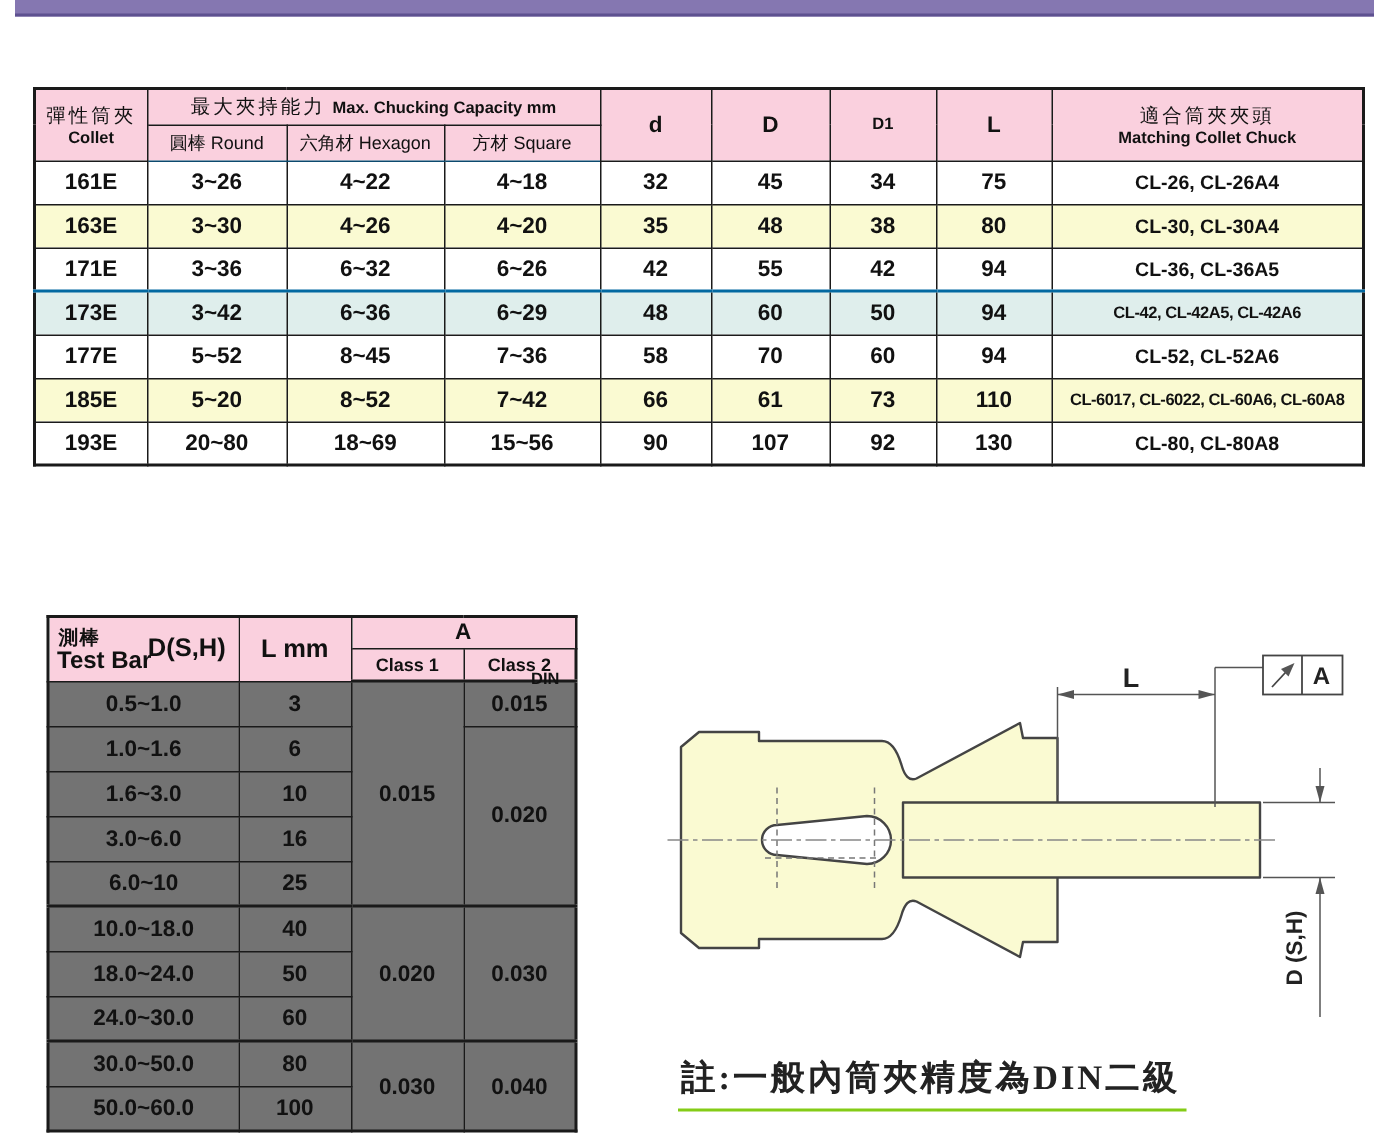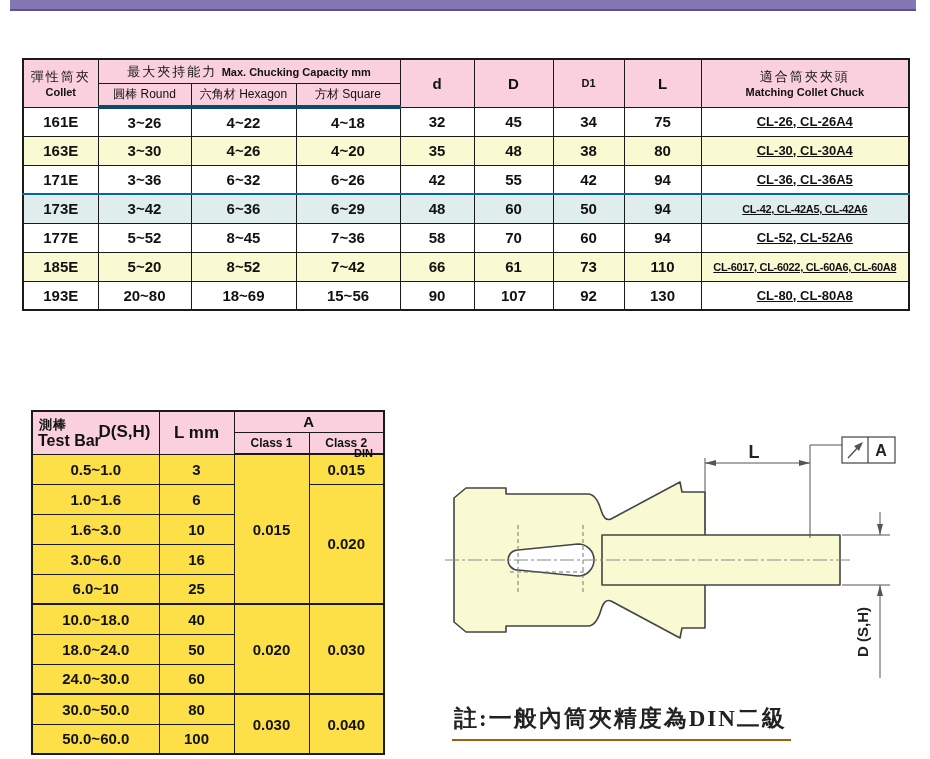--- a/index.html
+++ b/index.html
@@ -20,45 +20,45 @@
   .bg-yellow td.colored { background:var(--yellow,#FAFAD2); }
   .bg-blue td.colored { background:var(--blue,#DFEEEC); }
 
   
   #collet-table { left:22px; top:58px; width:886px; }
   #collet-table th { height:24px;margin-top:45px; }
   #collet-table td { height:29px; font-size:15px; font-weight:700; }
   #collet-table .zh { font-size:13px; letter-spacing:2px; }
   #collet-table .en { font-size:11px; font-weight:700; letter-spacing:0; }
   #collet-table .sub { font-size:12px; font-weight:normal; }
-  #collet-table td.matching { font-size:13px;text-decoration:underline; }
+  #collet-table td.matching { font-size:13px; }
   #collet-table td.matching.tight { font-size:11px; letter-spacing:-0.3px; }
   #collet-table tr.sep td { border-top:2px solid #0369a1; }
-  #collet-table thead tr:last-child th { border-bottom:4px solid #0c4a6e; }
+  #collet-table thead tr:last-child th { border-bottom:1px solid #0c4a6e; }
 
   
   #testbar-table { left:31px; top:410px; width:352px; }
   #testbar-table th { font-size:12px; font-weight:700; }
-  #testbar-table td { height:30px; font-size:15px; font-weight:700; background:#fde047; }
+  #testbar-table td { height:30px; font-size:15px; font-weight:700; background:#737373; }
   #testbar-table thead tr:last-child th { border-bottom:2px solid #1a1a1a;margin-top:15px; }
   #testbar-table tr.gsep td { border-top:2.5px solid #1a1a1a; }
   .tb-head1 { height:21px; }
   .tb-head2 { height:22px; }
   .tb-corner { position:relative; height:43px; }
   .tb-corner .zh2 { position:absolute; left:6px; top:4px; font-size:13px; letter-spacing:1px; }
   .tb-corner .en2 { position:absolute; left:5px; bottom:4px; font-size:16px; }
   .tb-corner .dsh { position:absolute; right:8px; top:10px; font-size:17px; font-weight:700; }
   .lmm { font-size:17px !important; font-weight:700; }
   .adin { position:relative; }
   .adin .a-lab { font-size:15px; font-weight:700; }
   .adin .din-lab { position:absolute; right:10px; top:3px; font-size:11px; font-weight:700;margin-top:32px; }
 
   
   #note { left:452px; top:703px; font-size:23px; font-weight:600; letter-spacing:2px;
-    color:#222; border-bottom:2px solid #a16207; padding:0 4px 5px 2px;
+    color:#222; border-bottom:2px solid #84cc16; padding:0 4px 5px 2px;
     font-family:"Liberation Serif","DejaVu Serif",serif; white-space:nowrap; }
 
   
   #drawing { left:440px; top:420px; width:470px; height:272px; }
   svg .outline { fill:var(--draw-fill,#FAFAD2); stroke:#444; stroke-width:1.6; stroke-linejoin:round; }
   svg .thin { stroke:#444; stroke-width:1.2; fill:none; }
   svg .dim { stroke:#555; stroke-width:1; fill:none; }
   svg .arrow { fill:#555; stroke:none; }
   svg .center { stroke:#888; stroke-width:1; stroke-dasharray:14 3 3 3; fill:none; }
   svg .hidden-l { stroke:#777; stroke-width:1; stroke-dasharray:4 3; fill:none; }

